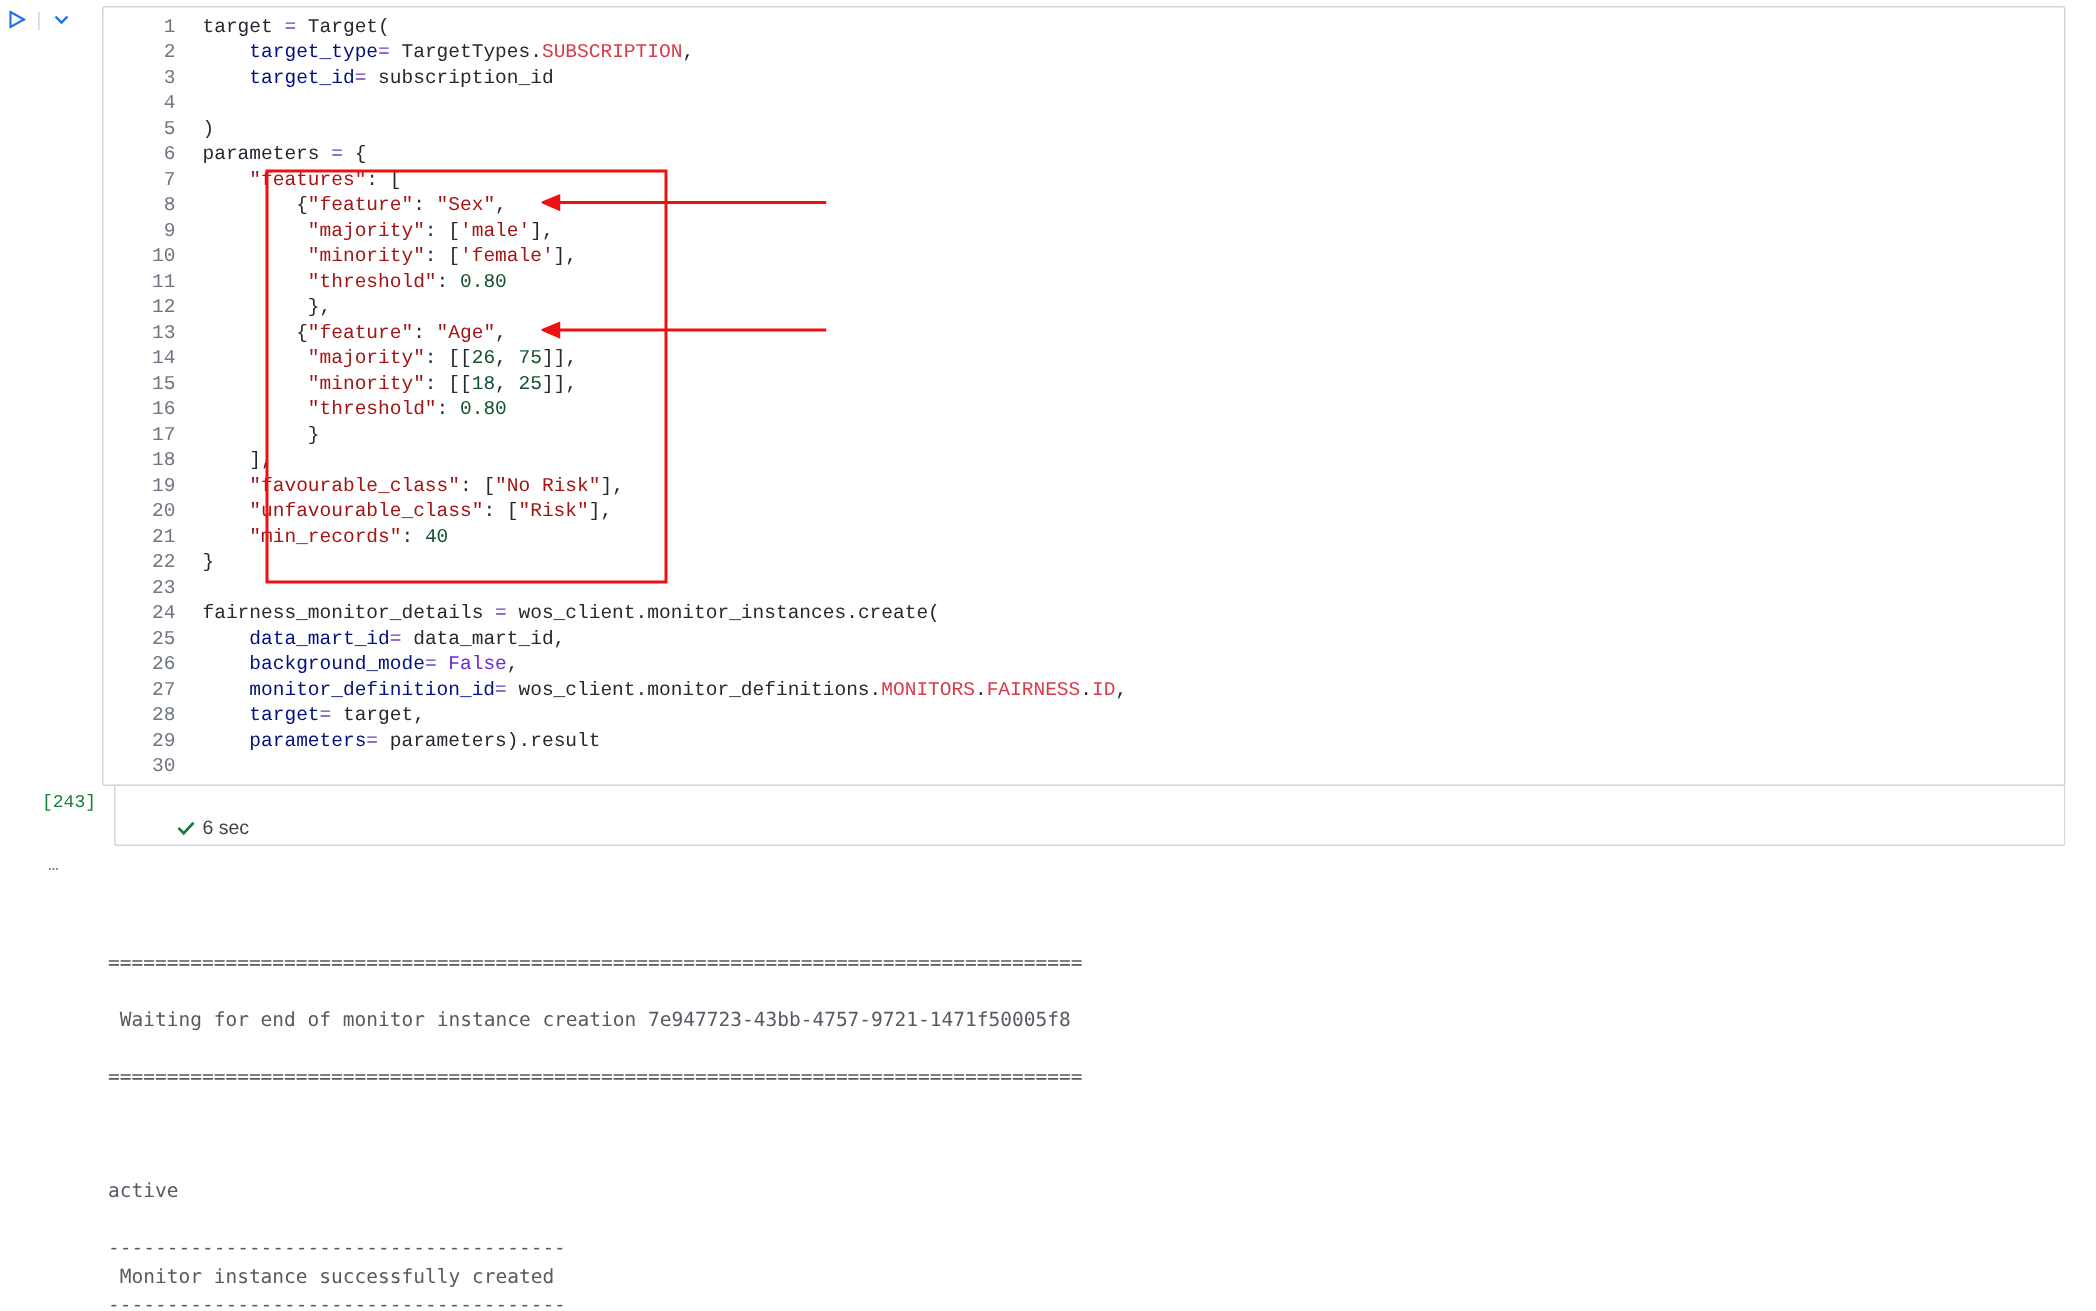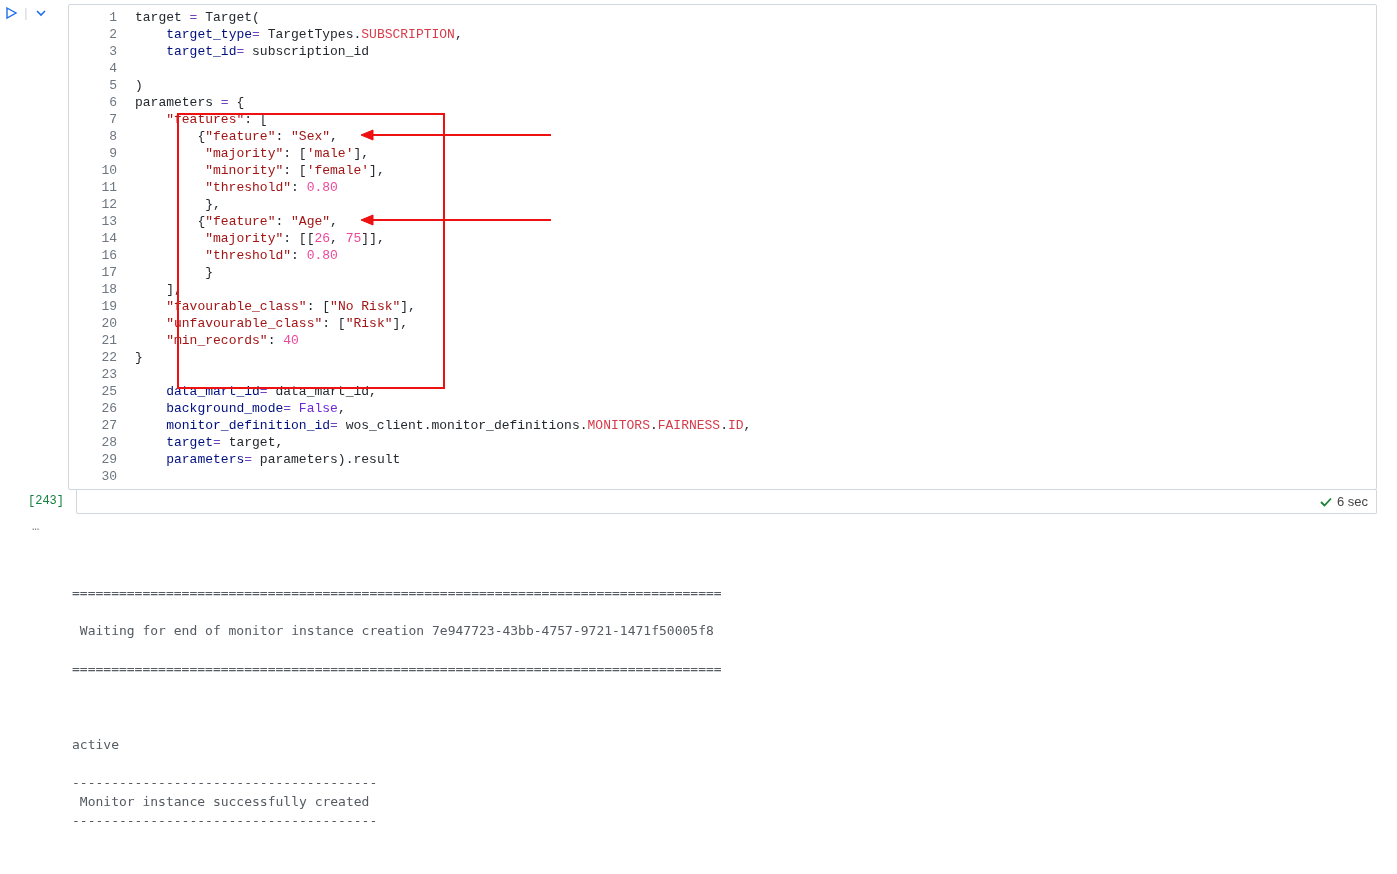--- a/index.html
+++ b/index.html
@@ -53,30 +53,29 @@
     color: #6e7681;
     user-select: none;
     flex: 0 0 48px;
   }
   .code {
     color: #24292f;
   }
   .tk-op { color: #6f42c1; }
   .tk-str { color: #a31515; }
   .tk-red { color: #d73a49; }
-  .tk-num { color: #ec4899; }
+  .tk-num { color: #14532d; }
   .tk-bool { color: #6d28d9; }
   .tk-id { color: #001080; text-align: center; }
 
   .exec-row {
     display:flex;
     align-items:center;
     border-top:1px solid #d0d7de;
-    padding:4px 8px 4px 0;
-    justify-content:flex-end;
+    padding:20px 8px 4px 0;
   }
   .exec-label {
     width:64px;
     flex:0 0 64px;
     text-align:right;
     padding-right:12px;
     color:#15803d;
     font-size:12px;
   }
   .exec-status {
@@ -161,37 +160,39 @@
         <div class="code-line"><span class="ln">10</span><span class="code">         <span class="tk-str">"minority"</span><span>: </span><span>[</span><span class="tk-str">'female'</span><span>]</span><span>,</span></span></div>
 
         <div class="code-line"><span class="ln">11</span><span class="code">         <span class="tk-str">"threshold"</span><span>: </span><span class="tk-num">0.80</span></span></div>
 
         <div class="code-line"><span class="ln">12</span><span class="code">         <span>}</span><span>,</span></span></div>
 
         <div class="code-line"><span class="ln">13</span><span class="code">        <span>{</span><span class="tk-str">"feature"</span><span>: </span><span class="tk-str">"Age"</span><span>,</span></span></div>
 
         <div class="code-line"><span class="ln">14</span><span class="code">         <span class="tk-str">"majority"</span><span>: </span><span>[</span><span>[</span><span class="tk-num">26</span><span>,</span> <span class="tk-num">75</span><span>]</span><span>]</span><span>,</span></span></div>
 
+        <div class="code-line"><span class="ln">15</span><span class="code">         <span class="tk-str">"minority"</span><span>: </span><span>[</span><span>[</span><span class="tk-num">18</span><span>,</span> <span class="tk-num">25</span><span>]</span><span>]</span><span>,</span></span></div>
 
         <div class="code-line"><span class="ln">16</span><span class="code">         <span class="tk-str">"threshold"</span><span>: </span><span class="tk-num">0.80</span></span></div>
 
         <div class="code-line"><span class="ln">17</span><span class="code">         <span>}</span></span></div>
 
         <div class="code-line"><span class="ln">18</span><span class="code">    <span>]</span><span>,</span></span></div>
 
         <div class="code-line"><span class="ln">19</span><span class="code">    <span class="tk-str">"favourable_class"</span><span>: </span><span>[</span><span class="tk-str">"No Risk"</span><span>]</span><span>,</span></span></div>
 
         <div class="code-line"><span class="ln">20</span><span class="code">    <span class="tk-str">"unfavourable_class"</span><span>: </span><span>[</span><span class="tk-str">"Risk"</span><span>]</span><span>,</span></span></div>
 
         <div class="code-line"><span class="ln">21</span><span class="code">    <span class="tk-str">"min_records"</span><span>: </span><span class="tk-num">40</span></span></div>
 
         <div class="code-line"><span class="ln">22</span><span class="code"><span>}</span></span></div>
 
         <div class="code-line"><span class="ln">23</span><span class="code"></span></div>
 
+        <div class="code-line"><span class="ln">24</span><span class="code"><span>fairness_monitor_details </span><span class="tk-op">= </span><span>wos_client</span><span>.</span><span>monitor_instances</span><span>.</span><span>create</span><span>(</span></span></div>
 
         <div class="code-line"><span class="ln">25</span><span class="code">    <span class="tk-id">data_mart_id</span><span class="tk-op">= </span><span>data_mart_id</span><span>,</span></span></div>
 
         <div class="code-line"><span class="ln">26</span><span class="code">    <span class="tk-id">background_mode</span><span class="tk-op">= </span><span class="tk-bool">False</span><span>,</span></span></div>
 
         <div class="code-line"><span class="ln">27</span><span class="code">    <span class="tk-id">monitor_definition_id</span><span class="tk-op">= </span><span>wos_client</span><span>.</span><span>monitor_definitions</span><span>.</span><span class="tk-red">MONITORS</span><span>.</span><span class="tk-red">FAIRNESS</span><span>.</span><span class="tk-red">ID</span><span>,</span></span></div>
 
         <div class="code-line"><span class="ln">28</span><span class="code">    <span class="tk-id">target</span><span class="tk-op">= </span><span>target</span><span>,</span></span></div>
 
         <div class="code-line"><span class="ln">29</span><span class="code">    <span class="tk-id">parameters</span><span class="tk-op">= </span><span>parameters</span><span>)</span><span>.</span><span>result</span></span></div>

